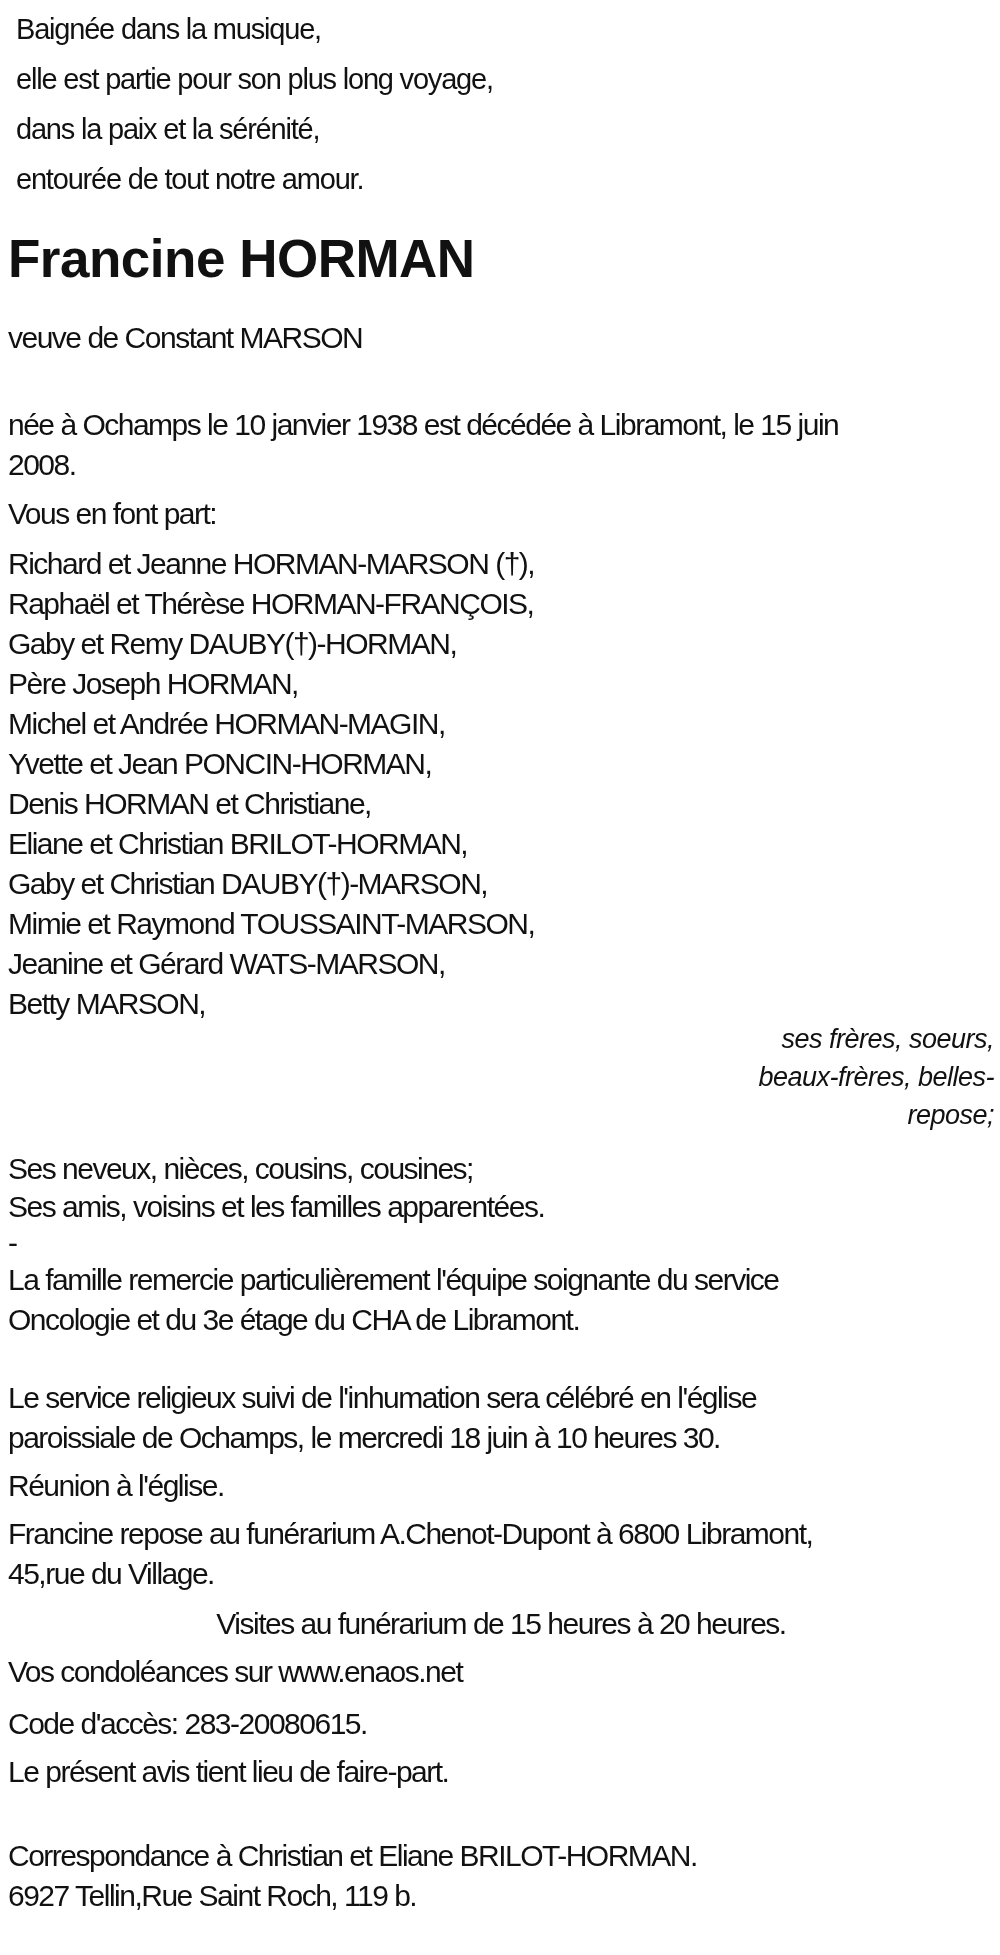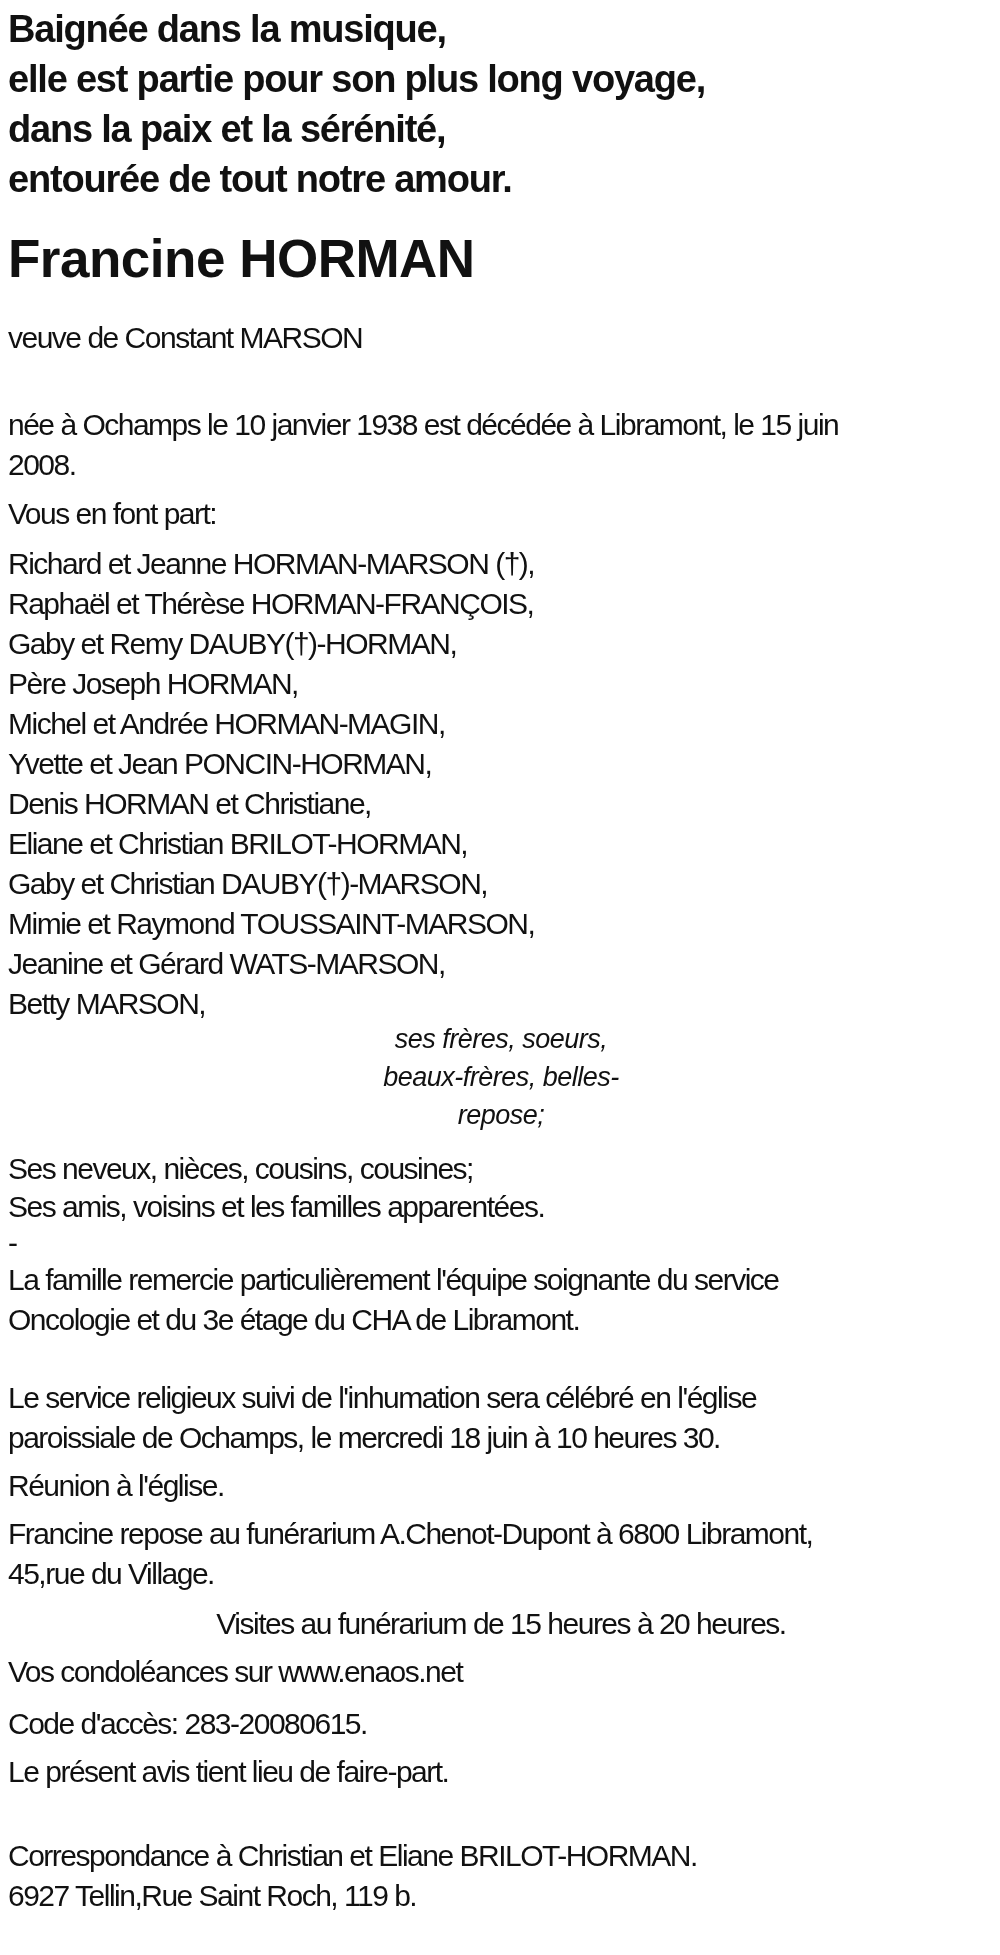--- a/index.html
+++ b/index.html
@@ -16,25 +16,26 @@
   }
   .page {
     box-sizing: border-box;
     width: 1000px;
     height: 1955px;
     padding: 4px 6px 0 8px;
     background: #ffffff;
   }
   
   .quote-line {
-    font-size: 38px;
-    font-weight: 700;
+    font-size: 29px;
+    font-weight: 400;
     line-height: 50px;
     letter-spacing: -1.2px;
     white-space: nowrap;
+    margin-left: 8px;
   }
   
   .title {
     font-size: 53px;
     font-weight: 700;
     line-height: 54px;
     letter-spacing: -0.5px;
     margin-top: 28px;
     white-space: nowrap;
   }
@@ -46,21 +47,21 @@
     letter-spacing: -1.5px;
     white-space: nowrap;
   }
   .relation      { margin-top: 32px; }
   .intro         { margin-top: 47px; }
   .announce      { margin-top: 9px; }
   .family        { margin-top: 10px; }
   
   .relation-right {
     margin-top: -4px;
-    text-align: center;
+    text-align: right;
   }
   .italic-line {
     font-size: 27px;
     font-style: italic;
     font-weight: 400;
     line-height: 38px;
     letter-spacing: -0.5px;
     white-space: nowrap;
   }
   .others-line {

